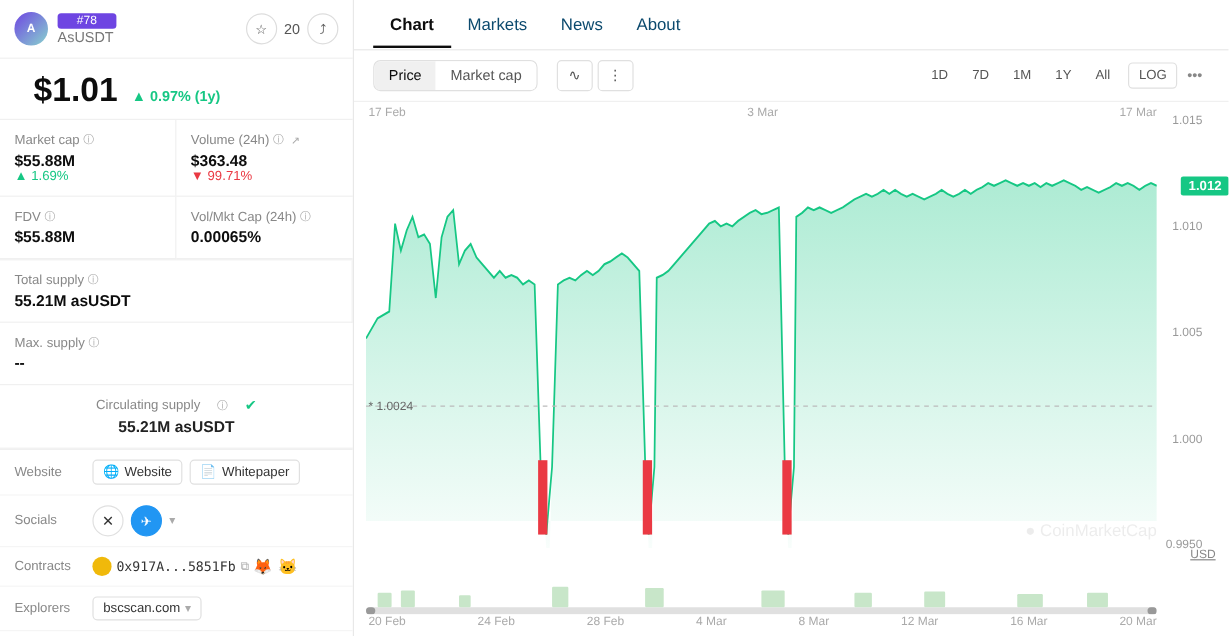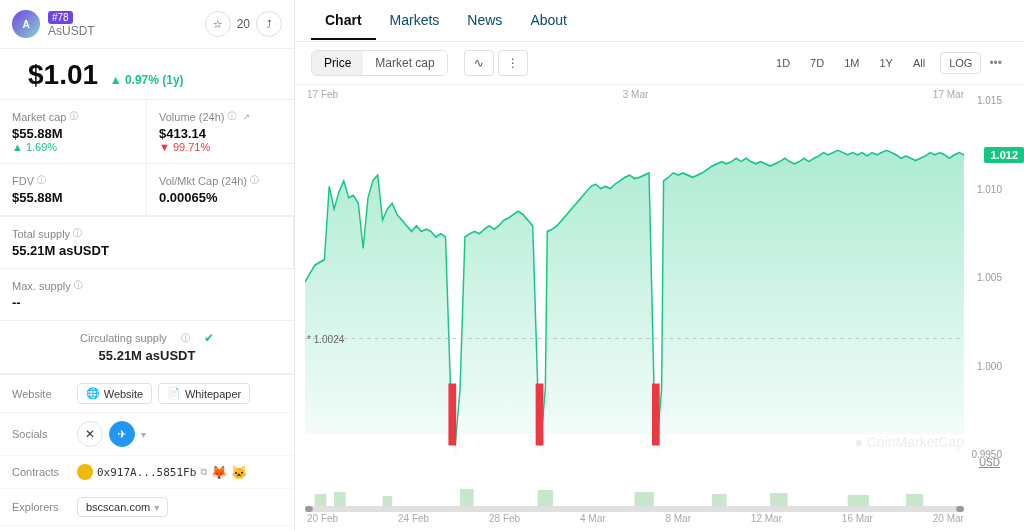--- a/index.html
+++ b/index.html
@@ -7,21 +7,21 @@
     
     .container { display: flex; width: 1024px; height: 530px; overflow: hidden; }
     
     
     .left-panel { width: 295px; flex-shrink: 0; border-right: 1px solid #e8e8e8; overflow-y: auto; }
     
     .token-header { padding: 10px 12px 6px; border-bottom: 1px solid #f0f0f0; }
     .token-name-row { display: flex; align-items: center; gap: 8px; margin-bottom: 4px; }
     .token-logo { width: 28px; height: 28px; border-radius: 50%; background: linear-gradient(135deg, #6e45e2, #88d3ce); display: flex; align-items: center; justify-content: center; font-size: 10px; color: #fff; font-weight: bold; }
     .token-name { font-size: 13px; font-weight: 700; color: #0d0d0d; }
-    .token-badge { background: #6e45e2; color: #fff; font-size: 10px; padding: 1px 4px; border-radius: 3px; }
+    .token-badge { background: #6e45e2; color: #fff; font-size: 10px; padding: 1px 16px; border-radius: 3px; }
     .token-symbol-row { display: flex; align-items: center; gap: 6px; }
     .token-symbol { font-size: 12px; color: #777; }
     .header-actions { display: flex; gap: 6px; margin-left: auto; }
     .icon-btn { width: 26px; height: 26px; border: 1px solid #ddd; border-radius: 50%; background: #fff; cursor: pointer; display: flex; align-items: center; justify-content: center; font-size: 11px; color: #555; }
     .star-count { font-size: 12px; color: #555; text-align: right; }
     
     .price-section { padding: 10px 28px 8px; border-bottom: 1px solid #f0f0f0; }
     .price-main { font-size: 28px; font-weight: 700; color: #0d0d0d; }
     .price-change { color: #16c784; font-size: 12px; font-weight: 600; margin-left: 8px; }
     
@@ -79,21 +79,21 @@
     .more-btn { padding: 4px 6px; font-size: 12px; color: #888; cursor: pointer; }
     
     .chart-area { flex: 1; position: relative; overflow: hidden; }
     
     .y-axis { position: absolute; right: 16px; top: 0; width: 55px; height: calc(100% - 60px); display: flex; flex-direction: column; justify-content: space-between; padding: 10px 6px; font-size: 10px; color: #999; text-align: right; }
     
     .current-price-label { position: absolute; right: 0; background: #16c784; color: #fff; font-size: 11px; font-weight: 600; padding: 2px 6px; border-radius: 2px; }
     
     .watermark { position: absolute; bottom: 80px; right: 60px; opacity: 0.15; font-size: 14px; color: #888; display: flex; align-items: center; gap: 4px; }
     
-    .currency-label { position: absolute; bottom: 62px; right: 24px; font-size: 10px; color: #888; font-weight: 500; text-decoration: underline; }
+    .currency-label { position: absolute; bottom: 62px; right: 11px; font-size: 10px; color: #888; font-weight: 500; text-decoration: underline; }
     .x-labels { position: absolute; bottom: 0; left: 12px; right: 60px; display: flex; justify-content: space-between; font-size: 10px; color: #999; padding: 4px 0; }
     .line-label { position: absolute; left: 10px; font-size: 10px; color: #666; margin-top: -14px; }
     
     svg.main-chart { position: absolute; top: 0; left: 10px; right: 60px; width: calc(100% - 70px); height: calc(100% - 60px); }
   </style>
 </head>
 <body>
 
 <div class="container">
 
@@ -131,21 +131,21 @@
         </div>
         <div class="stat-value">$55.88M</div>
         <div class="stat-change-pos">▲ 1.69%</div>
       </div>
       <div class="stat-cell">
         <div class="stat-label">
           <span>Volume (24h)</span>
           <span class="info-icon">ⓘ</span>
           <span class="ext-link">↗</span>
         </div>
-        <div class="stat-value">$413.14</div>
+        <div class="stat-value">$363.48</div>
         <div class="stat-change-neg">▼ 99.71%</div>
       </div>
       <div class="stat-cell">
         <div class="stat-label">
           <span>FDV</span>
           <span class="info-icon">ⓘ</span>
         </div>
         <div class="stat-value">$55.88M</div>
       </div>
       <div class="stat-cell">

